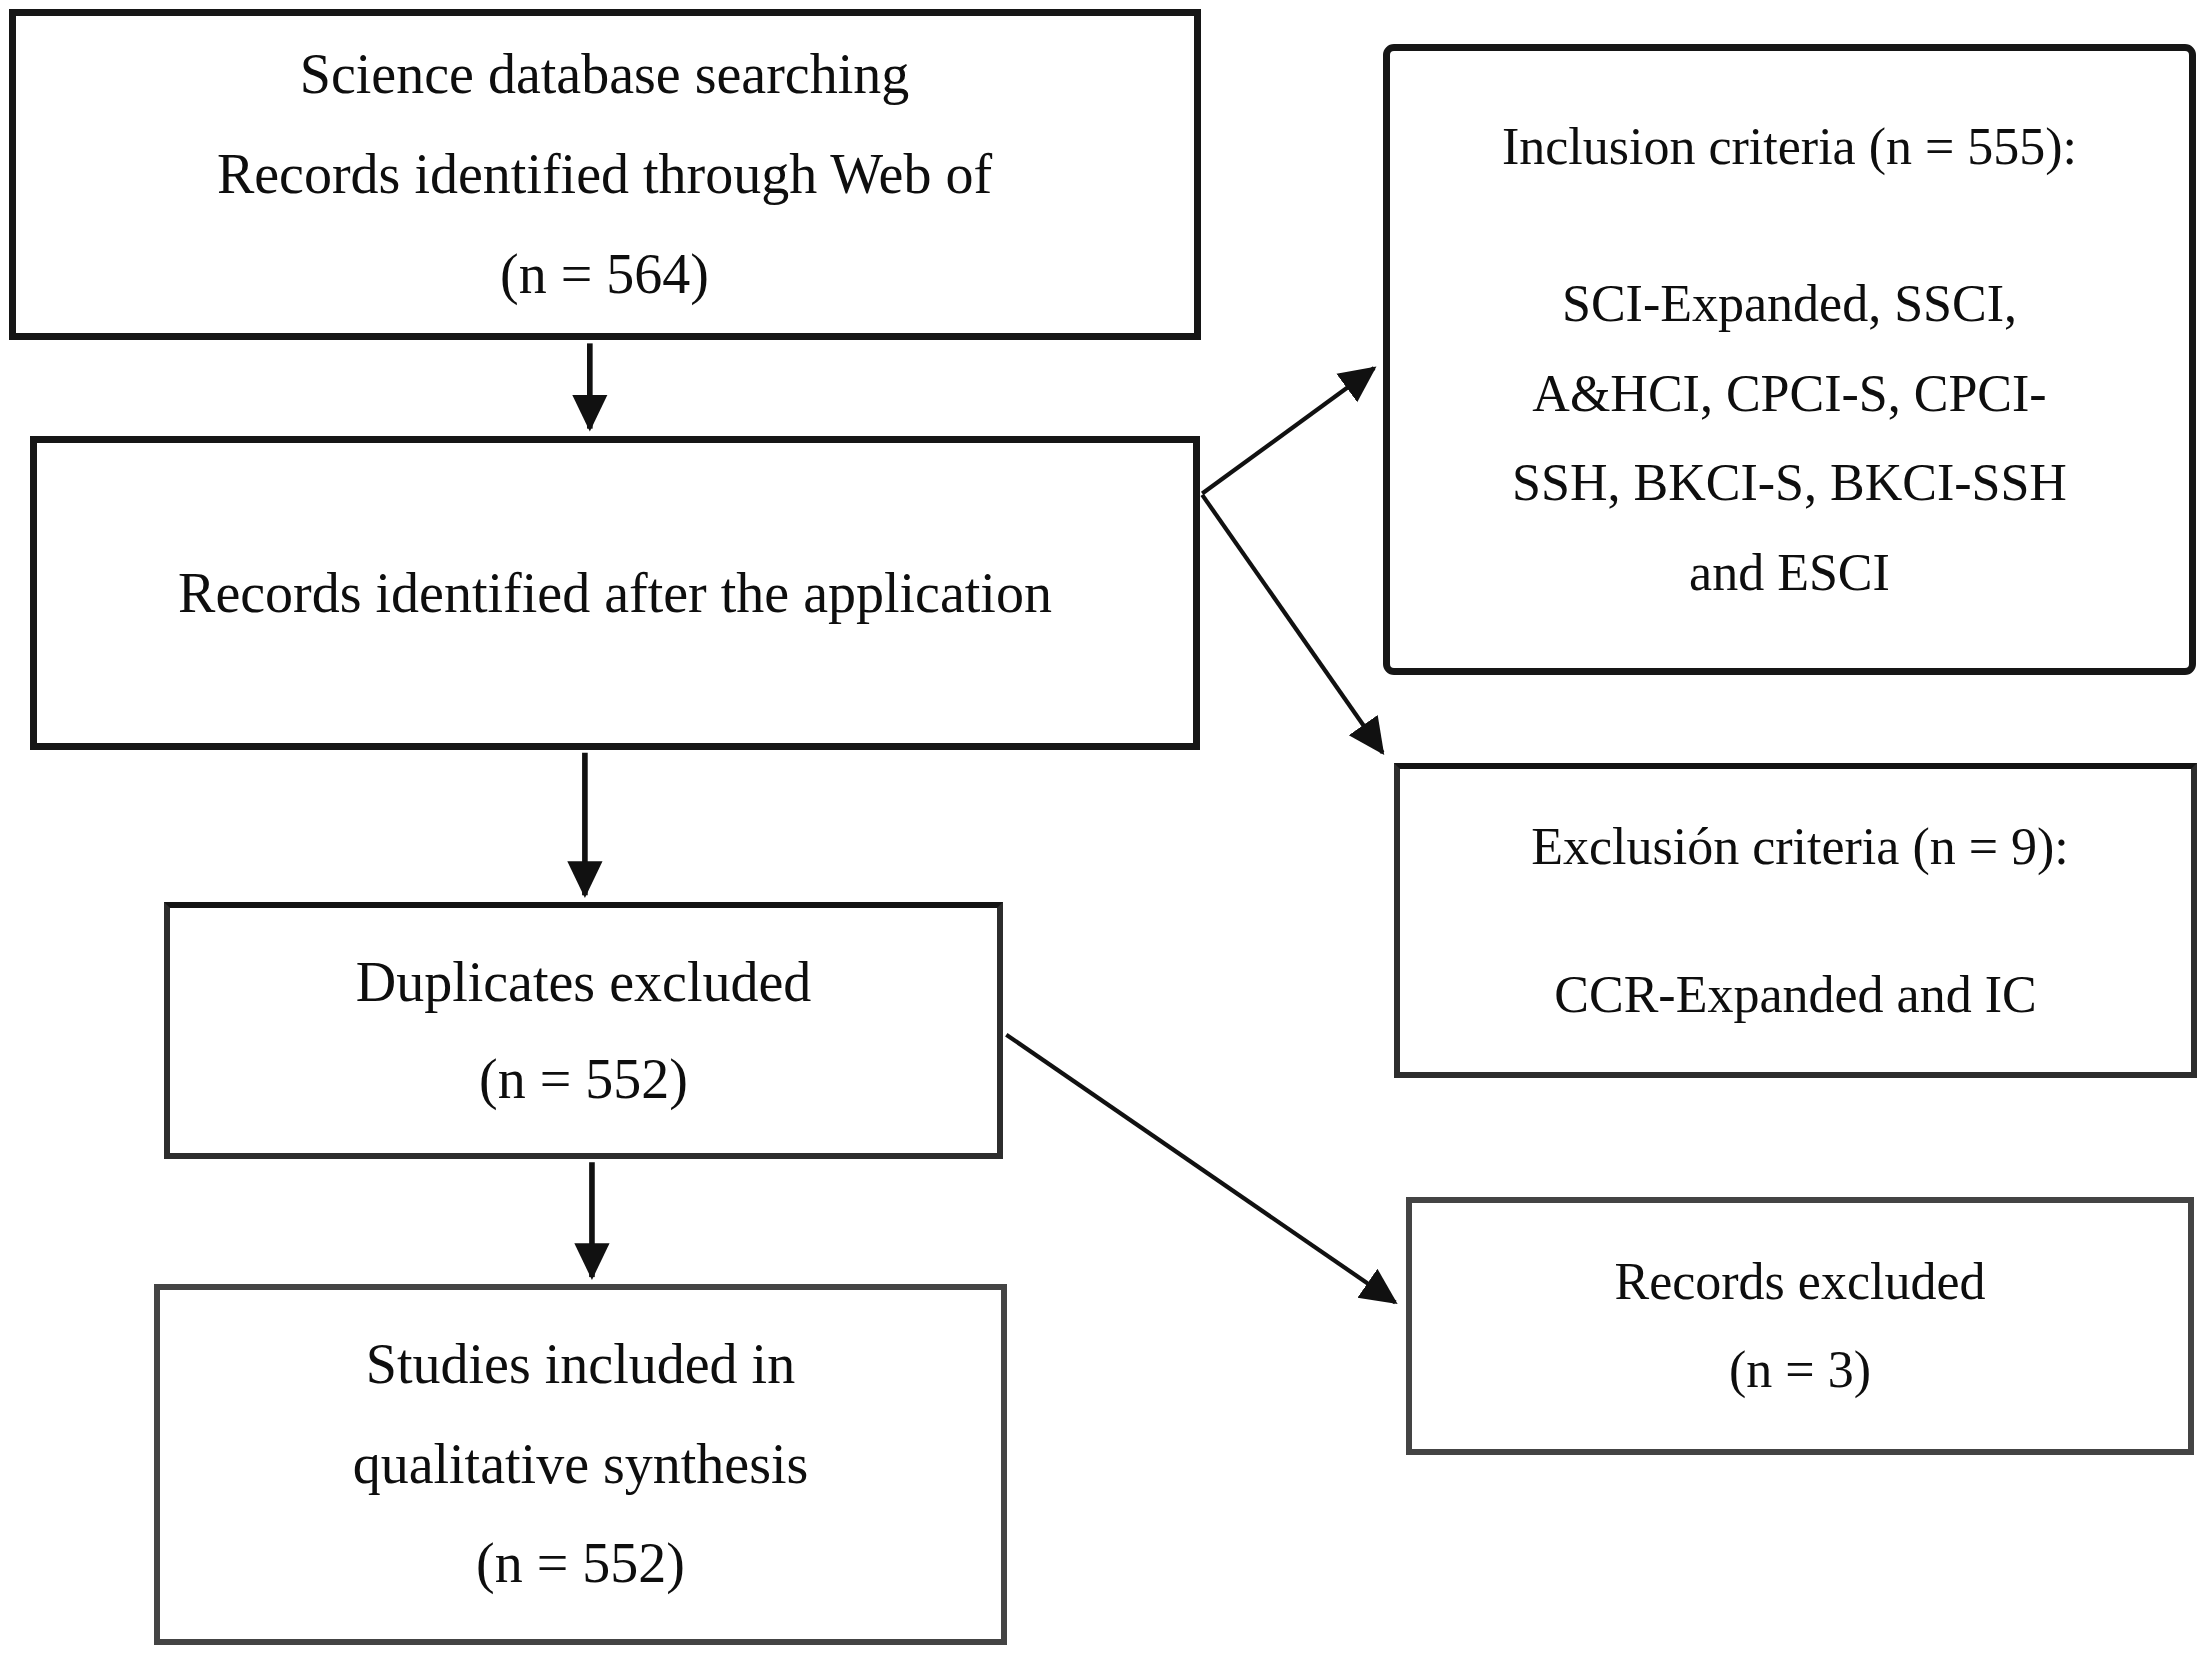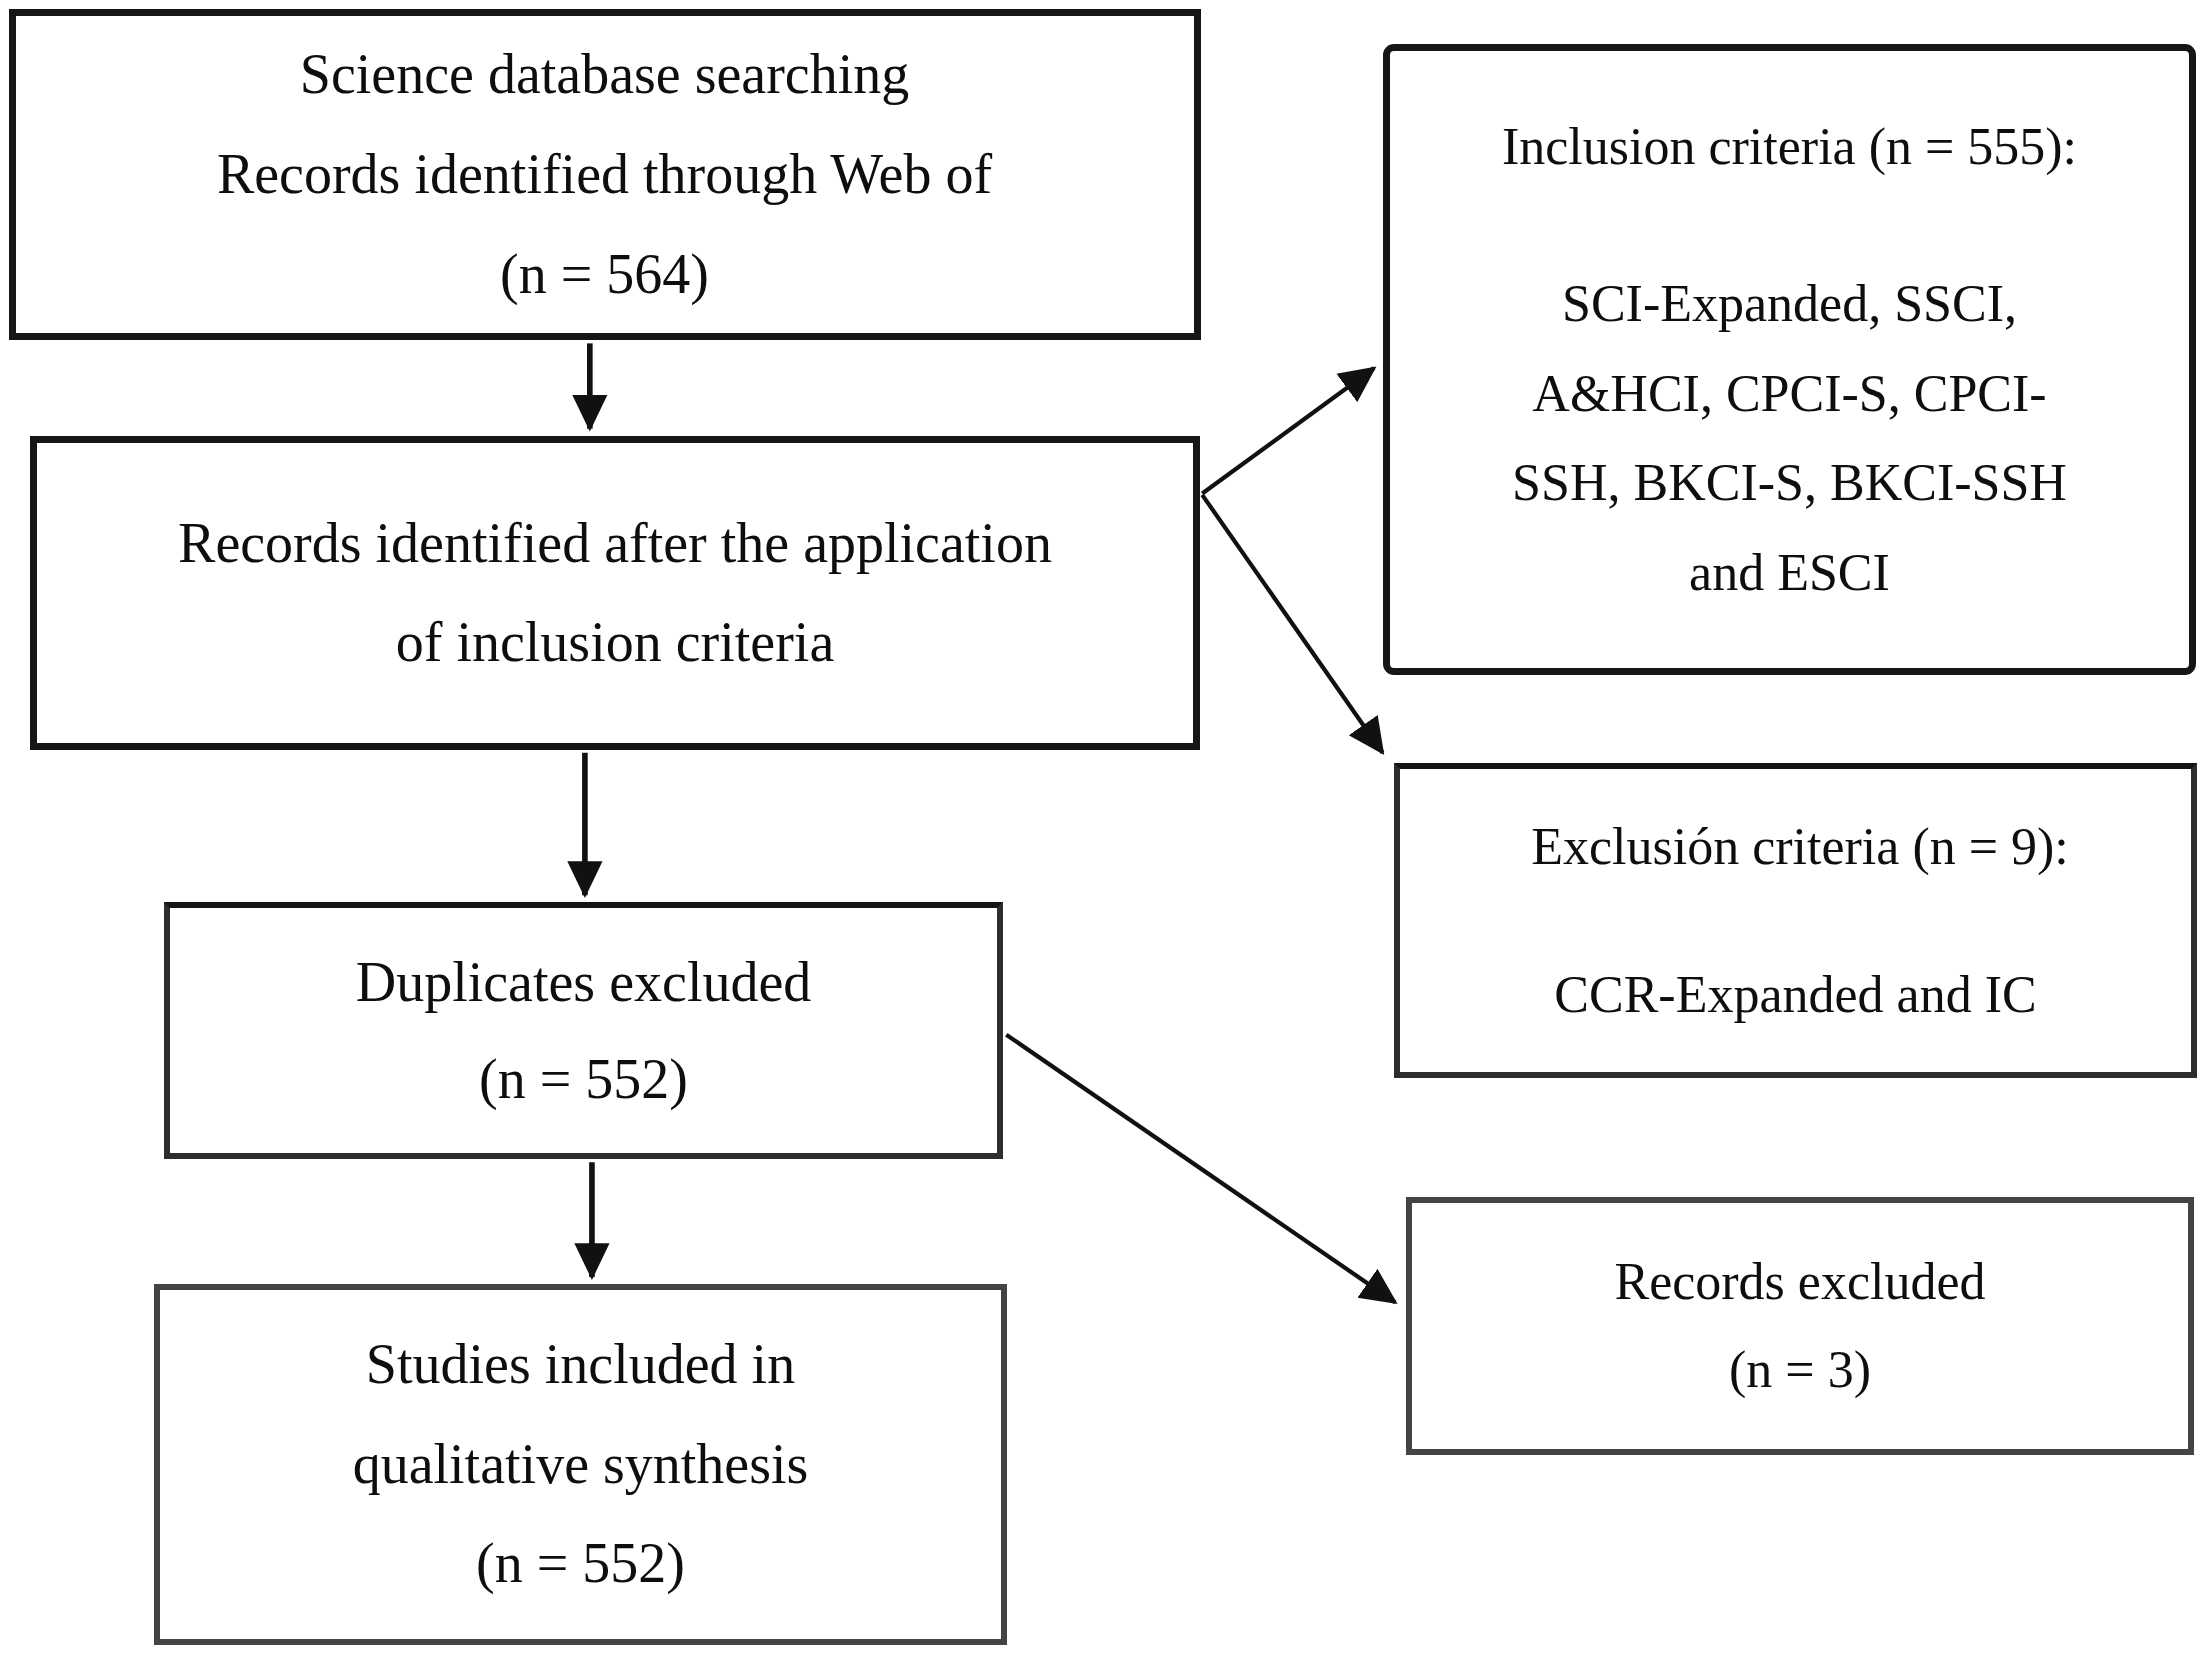--- a/index.html
+++ b/index.html
@@ -89,21 +89,20 @@
   </svg>
 
   <div class="box heavy-border" id="box-records-identified">
     <span class="line">Science database searching</span>
     <span class="line">Records identified through Web of</span>
     <span class="line">(n = 564)</span>
   </div>
 
   <div class="box heavy-border" id="box-after-inclusion">
     <span class="line">Records identified after the application</span>
-    <span class="line">of inclusion criteria</span>
   </div>
 
   <div class="box mid-border" id="box-duplicates">
     <span class="line">Duplicates excluded</span>
     <span class="line">(n = 552)</span>
   </div>
 
   <div class="box soft-border" id="box-studies">
     <span class="line">Studies included in</span>
     <span class="line">qualitative synthesis</span>

